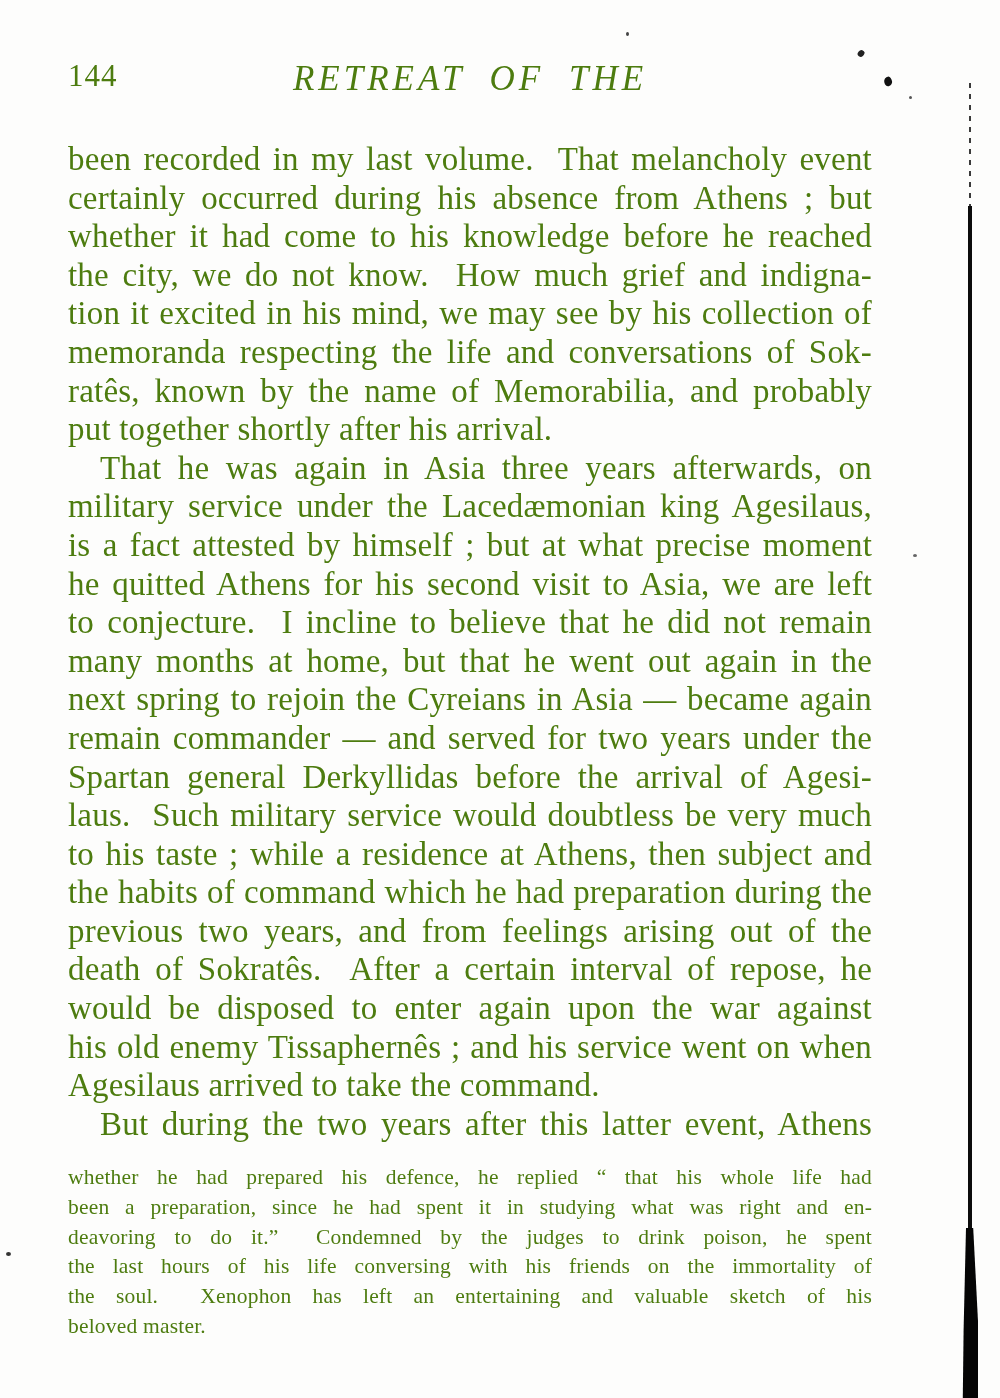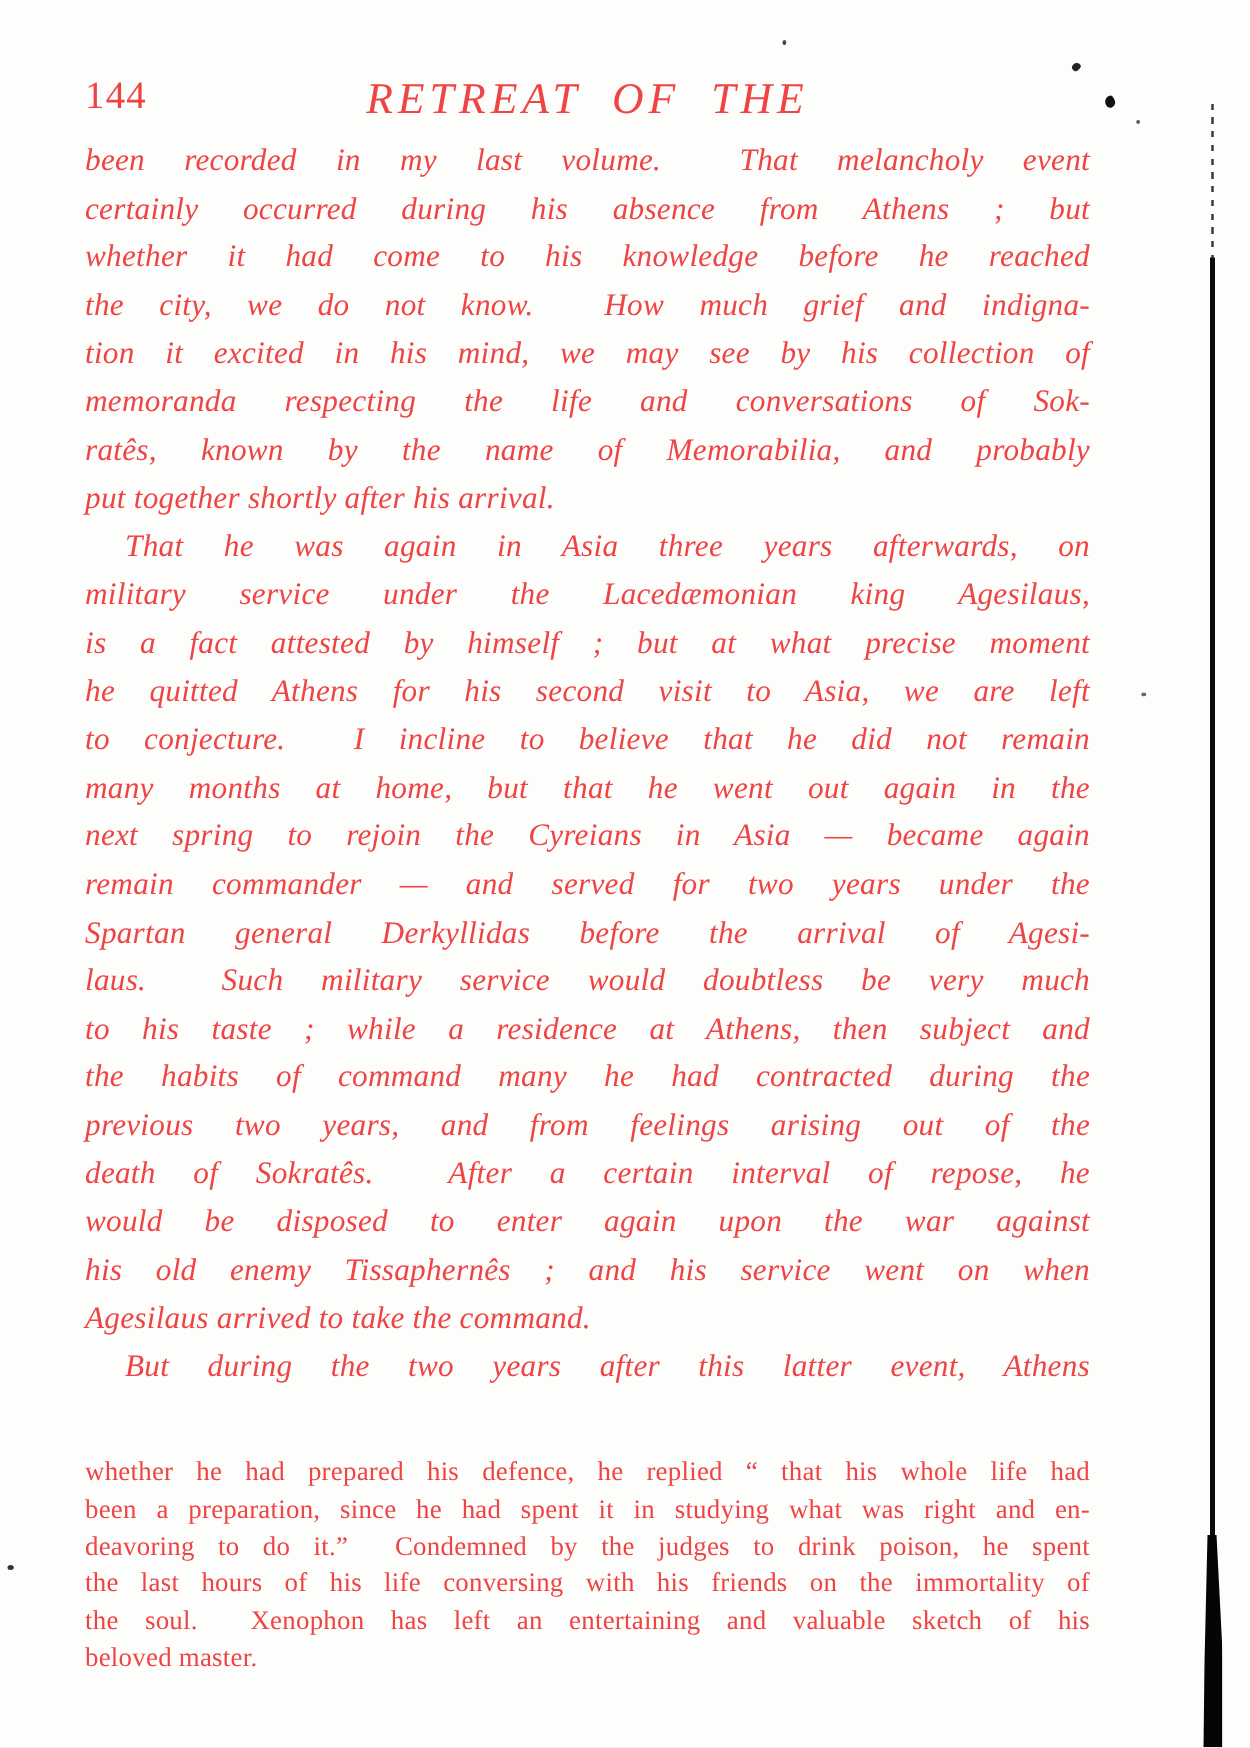--- a/index.html
+++ b/index.html
@@ -4,21 +4,21 @@
 <style>
   html, body { margin: 0; padding: 0; background: #e8e8e8; }
   .page {
     position: relative;
     width: 1000px;
     height: 1398px;
     margin: 0 auto;
     background: #fdfdfc;
     overflow: hidden;
     font-family: "Liberation Serif", serif;
-    color: #ef4444;
+    color: #4d7c0f;
   }
 
   
   .page-header {
     position: absolute;
     top: 56px;
     left: 68px;
     width: 804px;
     height: 42px;
   }
@@ -37,27 +37,26 @@
     text-align: center;
     font-style: italic;
     font-size: 35px;
     letter-spacing: 4px;
     word-spacing: 12px;
   }
 
   
   .body-text {
     position: absolute;
-    top: 110px;
+    top: 140px;
     left: 68px;
     width: 804px;
-    font-size: 25px;
+    font-size: 33px;
     line-height: 38.6px;
     letter-spacing: 0.2px;
-    font-style: italic;
   }
   .para { margin: 0; }
   .line {
     text-align: justify;
     text-align-last: justify;
     -moz-text-align-last: justify;
   }
   .line.no-just {
     text-align-last: left;
     -moz-text-align-last: left;
@@ -129,21 +128,21 @@
         <div class="line">military service under the Lacedæmonian king Agesilaus,</div>
         <div class="line">is a fact attested by himself ; but at what precise moment</div>
         <div class="line">he quitted Athens for his second visit to Asia, we are left</div>
         <div class="line">to conjecture.&nbsp; I incline to believe that he did not remain</div>
         <div class="line">many months at home, but that he went out again in the</div>
         <div class="line">next spring to rejoin the Cyreians in Asia — became again</div>
         <div class="line">remain commander — and served for two years under the</div>
         <div class="line">Spartan general Derkyllidas before the arrival of Agesi-</div>
         <div class="line">laus.&nbsp; Such military service would doubtless be very much</div>
         <div class="line">to his taste ; while a residence at Athens, then subject and</div>
-        <div class="line">the habits of command many he had contracted during the</div>
+        <div class="line">the habits of command which he had preparation during the</div>
         <div class="line">previous two years, and from feelings arising out of the</div>
         <div class="line">death of Sokratês.&nbsp; After a certain interval of repose, he</div>
         <div class="line">would be disposed to enter again upon the war against</div>
         <div class="line">his old enemy Tissaphernês ; and his service went on when</div>
         <div class="line no-just">Agesilaus arrived to take the command.</div>
       </div>
       <div class="para indent">
         <div class="line">But during the two years after this latter event, Athens</div>
       </div>
     </main>

